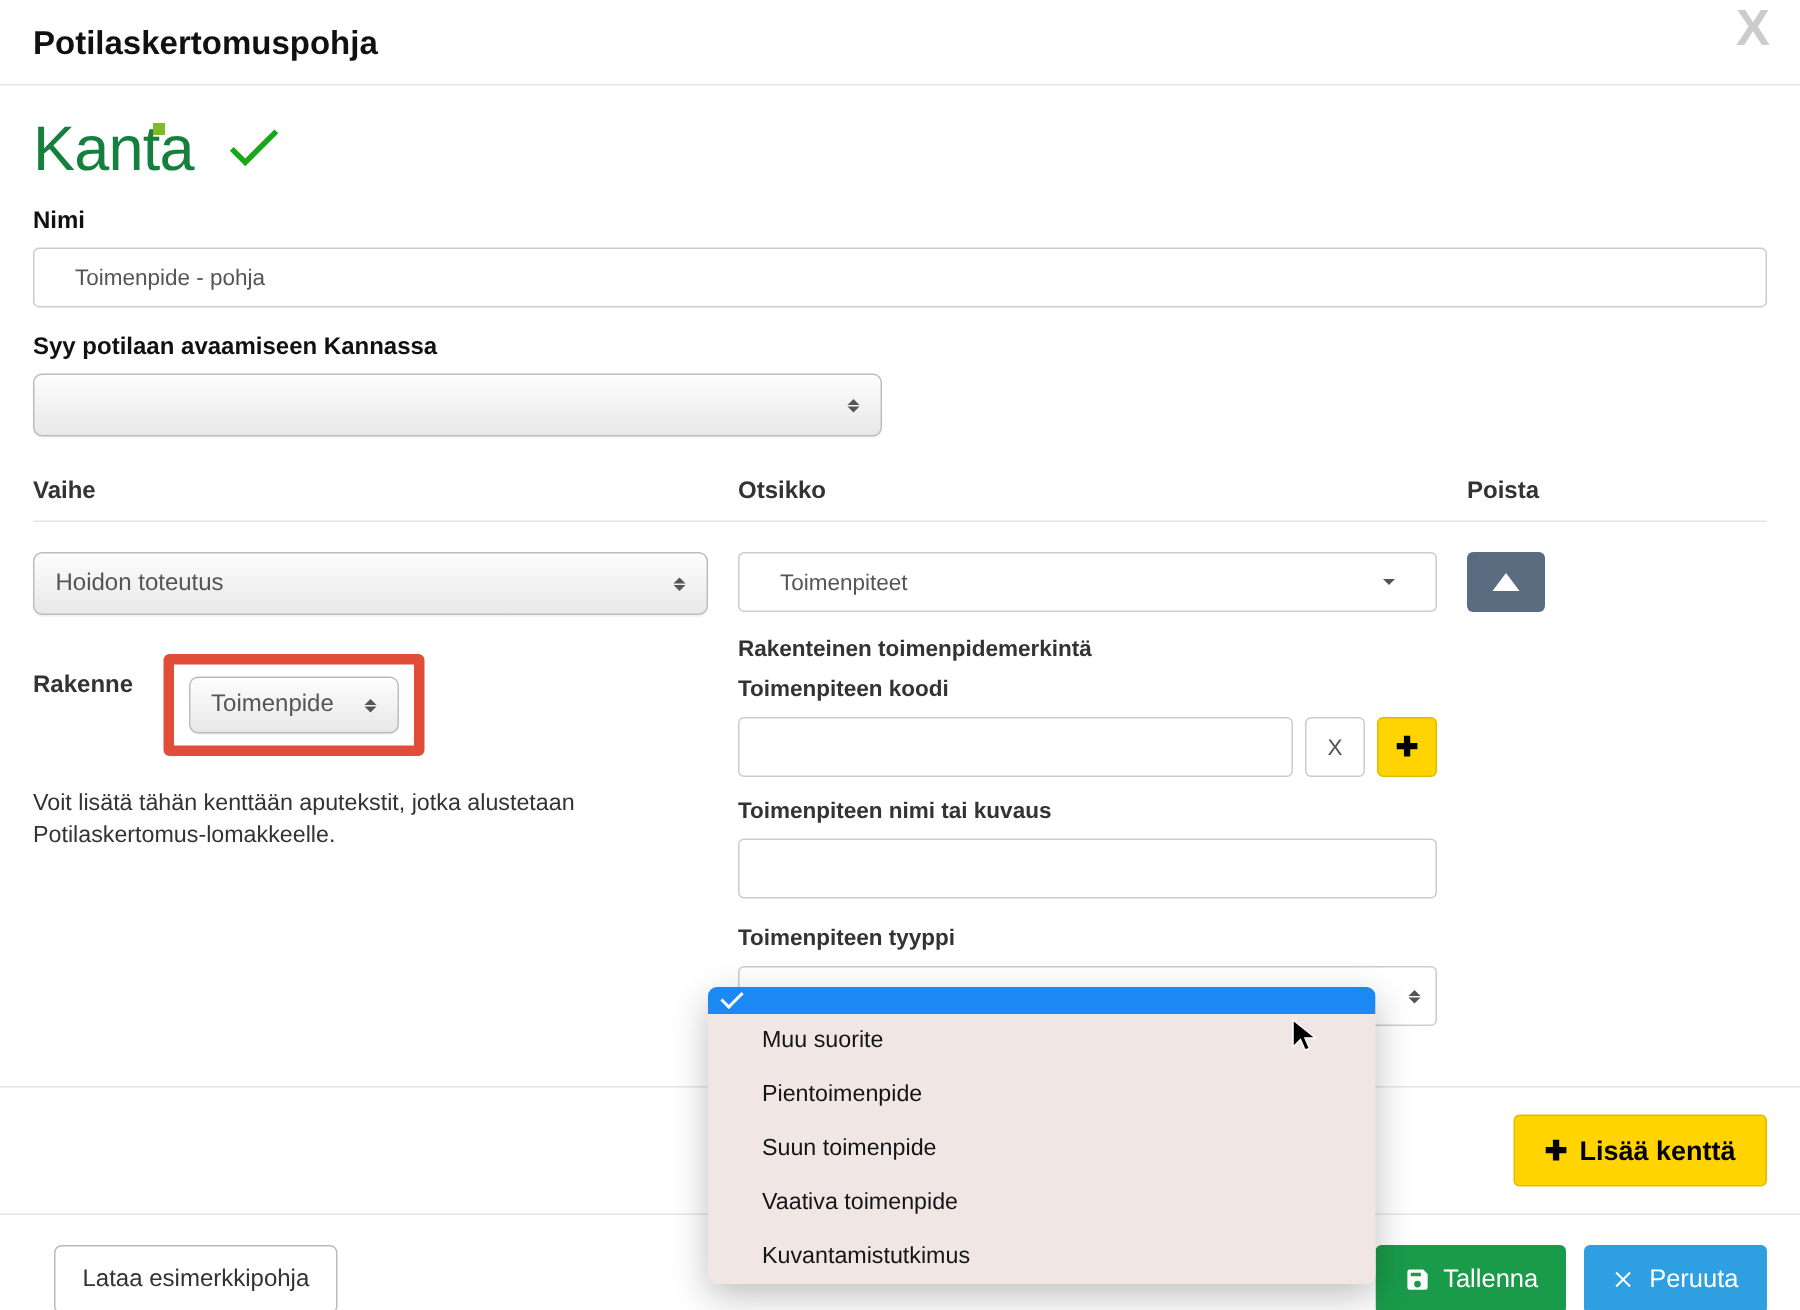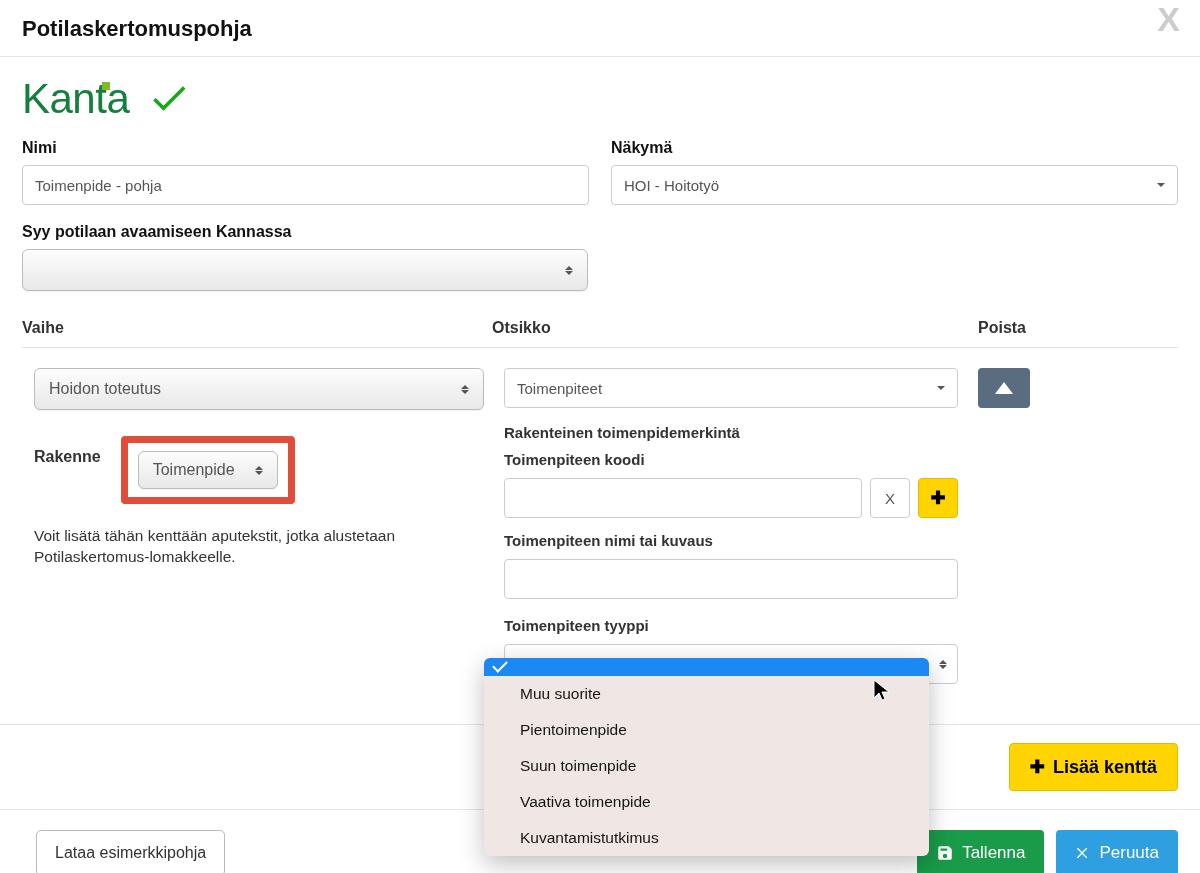--- a/index.html
+++ b/index.html
@@ -75,21 +75,21 @@
   .label {
     font-weight: 700;
     font-size: 16px;
     color: #111;
     display: block;
     margin-bottom: 8px;
   }
   .input, .select, .native-select {
     width: 100%;
     height: 40px;
-    padding: 6px 12px;
+    padding: 6px 27px;
     border: 1px solid #ccc;
     border-radius: 4px;
     font-size: 15px;
     color: #555;
     background: #fff;
   }
   .select {
     display: flex;
     align-items: center;
     justify-content: space-between;
@@ -136,21 +136,20 @@
     border-bottom: 1px solid #e5e5e5;
     font-weight: 700;
     font-size: 16px;
   }
   .section-body-row {
     display: grid;
     grid-template-columns: 450px 1fr 200px;
     gap: 20px;
     padding: 20px 0 0 0;
     align-items: start;
-    margin-left: 12px;
   }
   .cell-vaihe .gradient-select { width: 100%; }
   .rakenne-row {
     display:flex;
     align-items: flex-start;
     gap: 20px;
     margin-top: 26px;
   }
   .rakenne-label {
     font-weight:700;
@@ -343,29 +342,20 @@
             <path d="M9 16.2 4.8 12l-1.4 1.4L9 19 21 7l-1.4-1.4z"></path>
           </svg>
       </span>
     </div>
 
     <div class="row">
       <div class="col-left">
         <div class="form-group">
           <label class="label">Nimi</label>
           <input class="input" value="Toimenpide - pohja" style="">
-        </div>
-      </div>
-      <div class="col-right">
-        <div class="form-group">
-          <label class="label">Näkymä</label>
-          <div class="select">
-            <span>HOI - Hoitotyö</span>
-            <span class="select-caret"></span>
-          </div>
         </div>
       </div>
     </div>
 
     <div class="form-group" style="max-width:566px;">
       <label class="label">Syy potilaan avaamiseen Kannassa</label>
       <div class="gradient-select">
         <span></span>
         <span class="updown-caret">
             <span class="up"></span>

